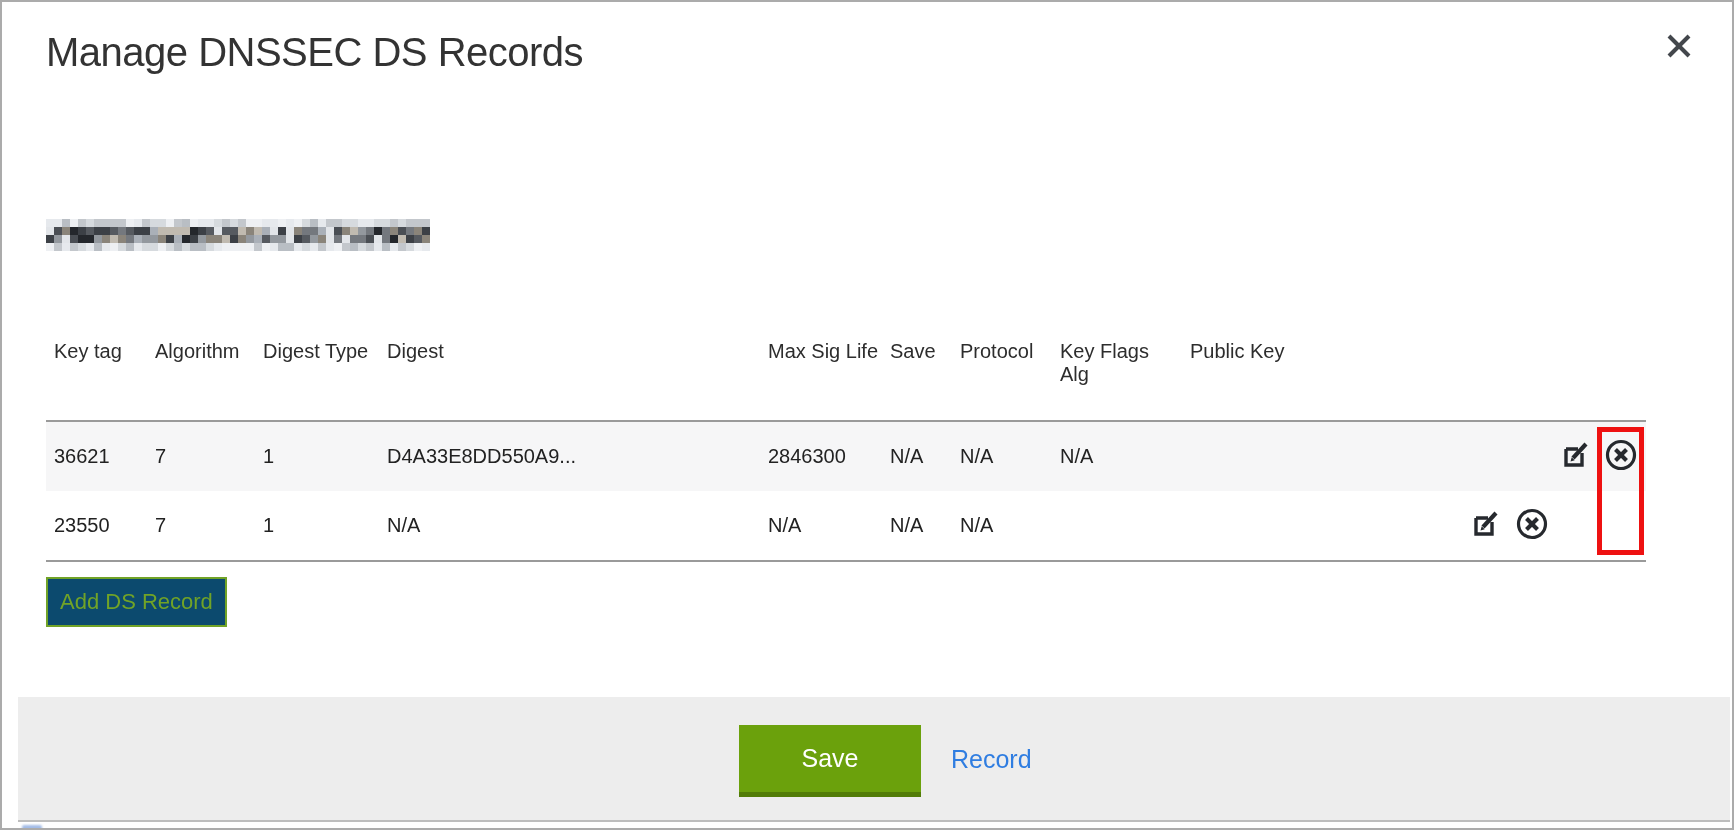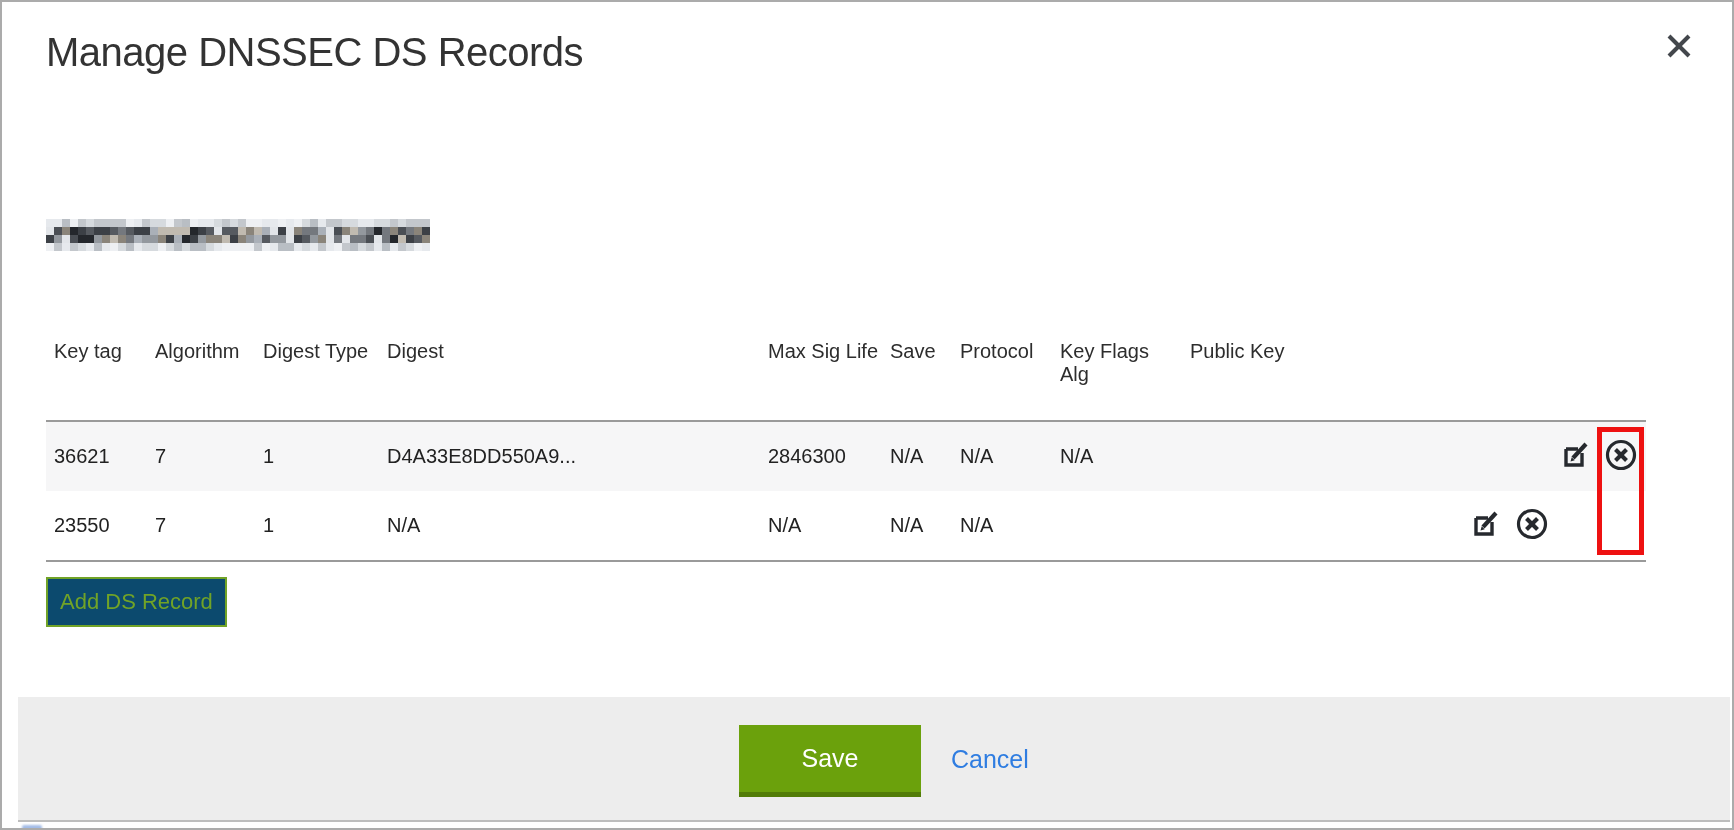--- a/index.html
+++ b/index.html
@@ -365,18 +365,18 @@
 
     </div>
   </div>
 
   <div class="red-highlight"></div>
 
   <button class="add-ds-btn">Add DS Record</button>
 
   <div class="footer">
     <button class="save-btn">Save</button>
-    <a class="cancel-link">Cancel</a>
+    <a class="cancel-link">Record</a>
   </div>
 
   <div class="page-sliver"></div>
 
 </div>
 
 </body></html>

